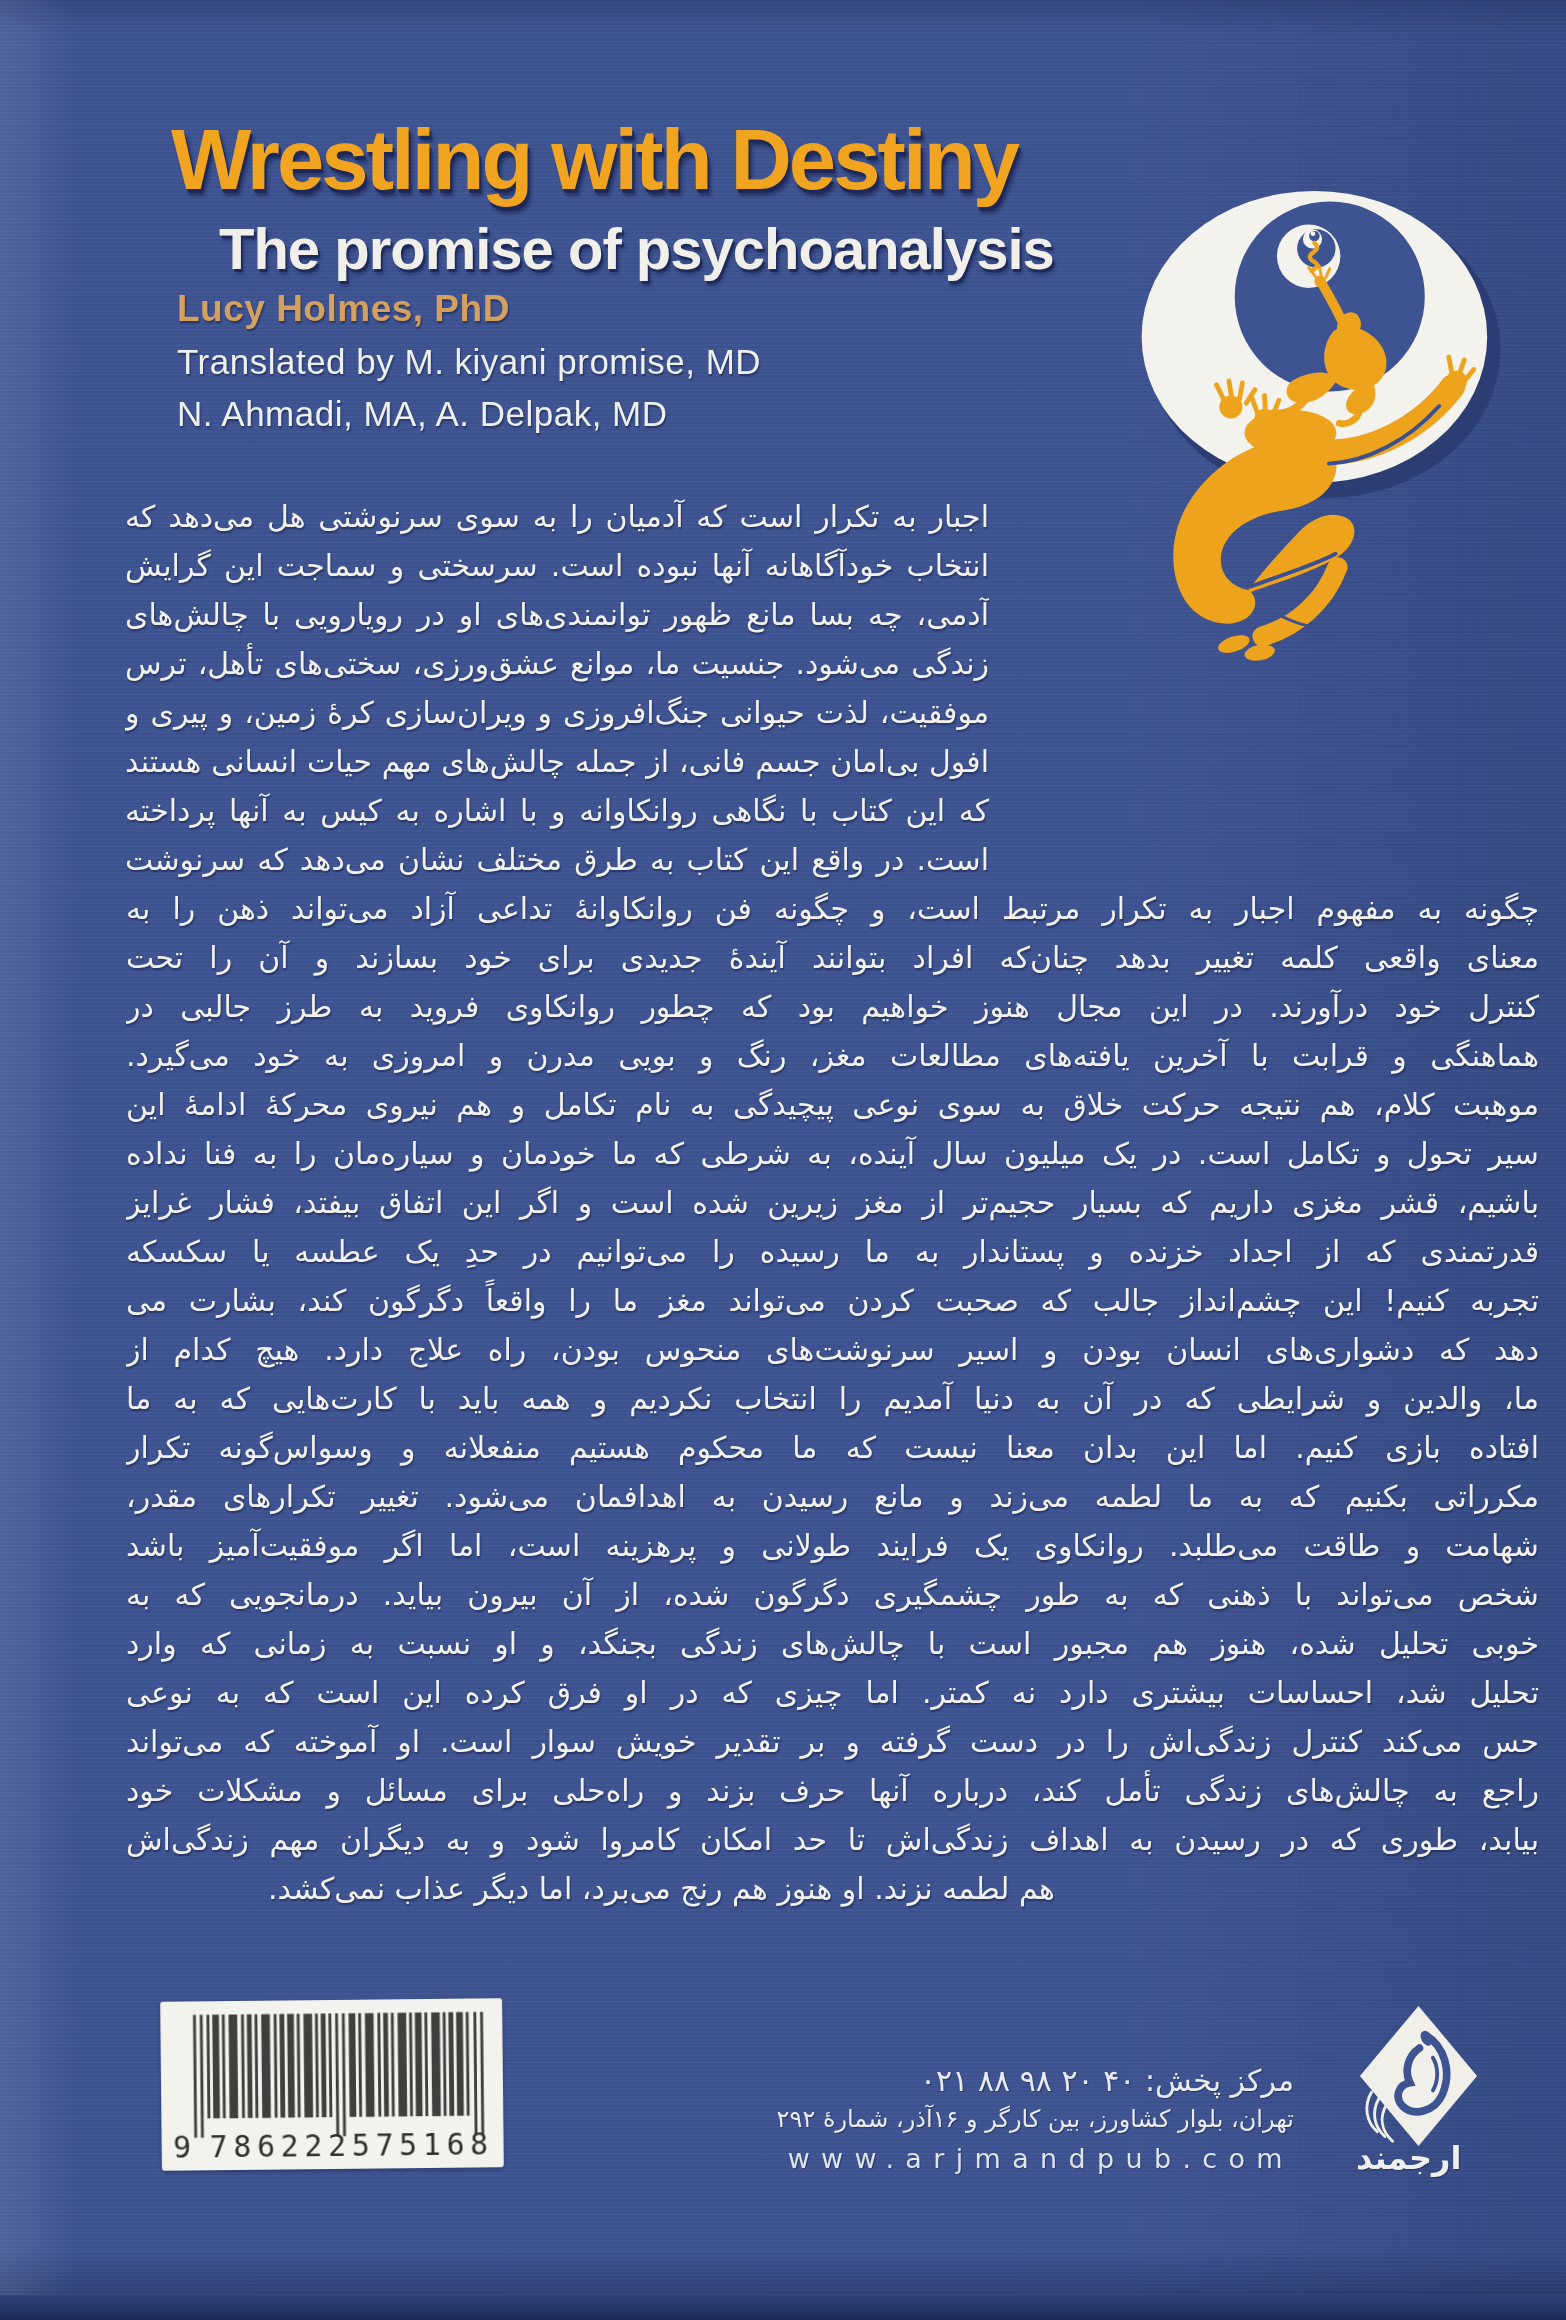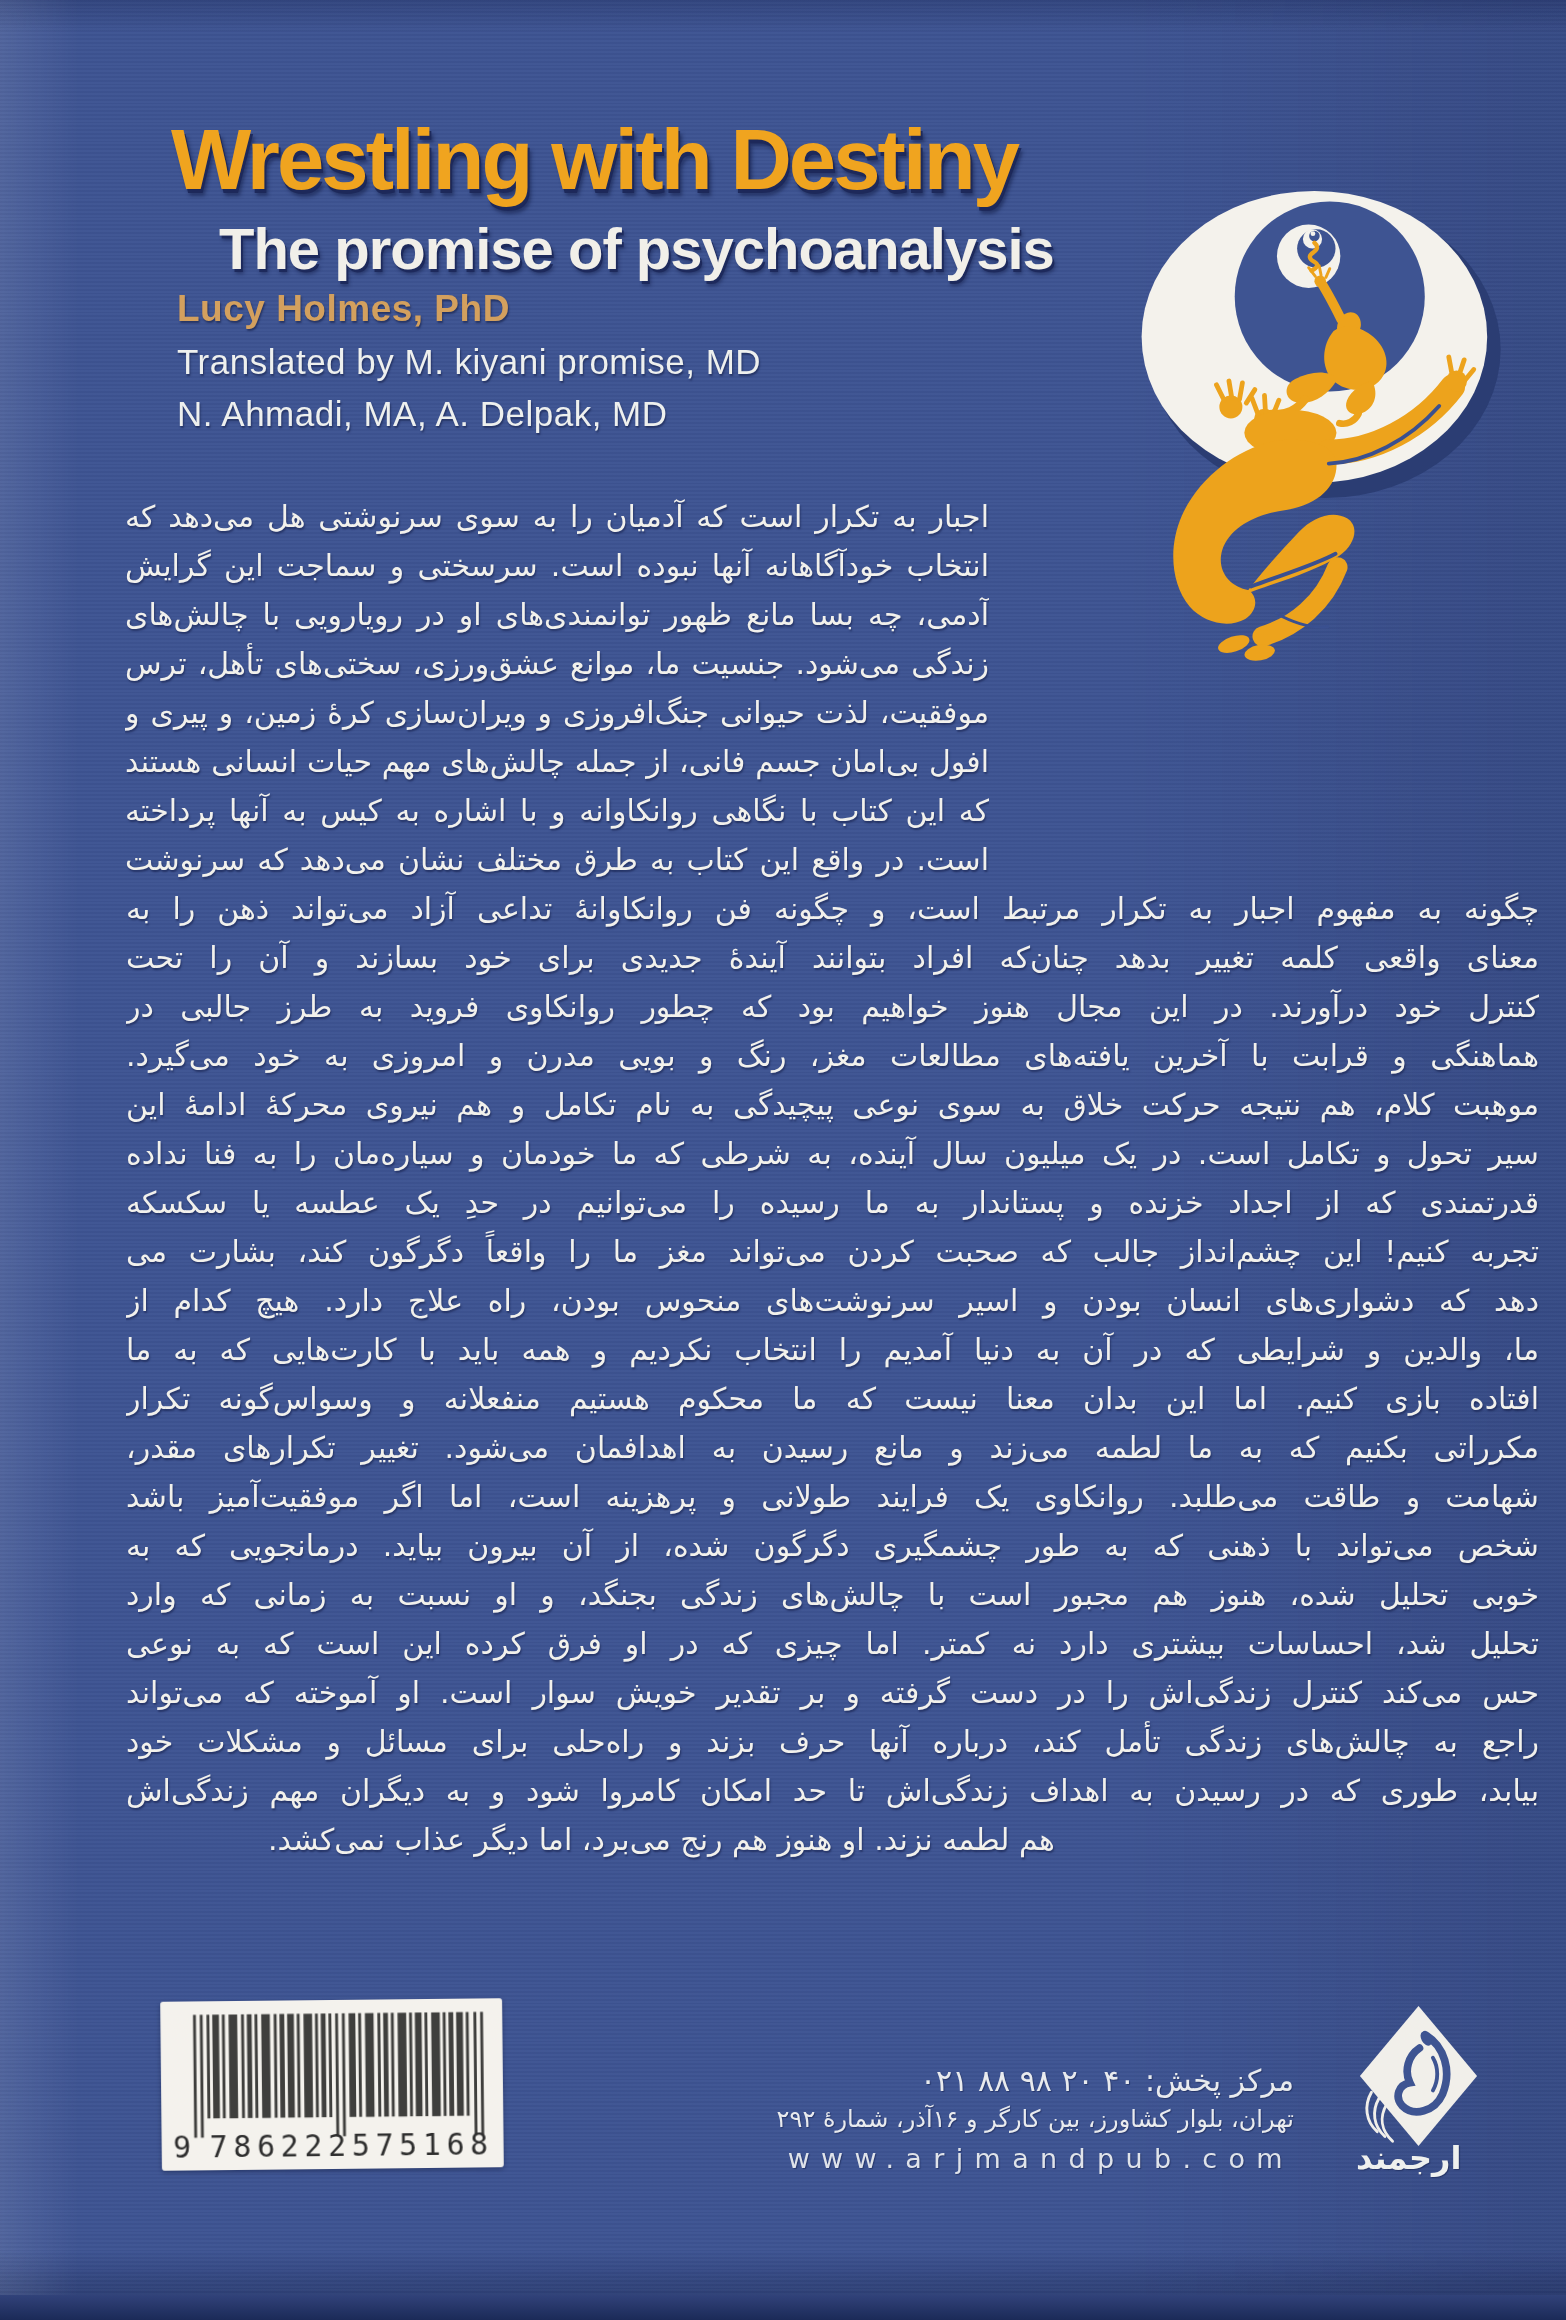--- a/index.html
+++ b/index.html
@@ -175,20 +175,21 @@
   <div class="line narrow">موفقیت، لذت حیوانی جنگ‌افروزی و ویران‌سازی کرهٔ زمین، و پیری و</div>
   <div class="line narrow">افول بی‌امان جسم فانی، از جمله چالش‌های مهم حیات انسانی هستند</div>
   <div class="line narrow">که این کتاب با نگاهی روانکاوانه و با اشاره به کیس به آنها پرداخته</div>
   <div class="line narrow">است. در واقع این کتاب به طرق مختلف نشان می‌دهد که سرنوشت</div>
   <div class="line">چگونه به مفهوم اجبار به تکرار مرتبط است، و چگونه فن روانکاوانهٔ تداعی آزاد می‌تواند ذهن را به</div>
   <div class="line">معنای واقعی کلمه تغییر بدهد چنان‌که افراد بتوانند آیندهٔ جدیدی برای خود بسازند و آن را تحت</div>
   <div class="line">کنترل خود درآورند. در این مجال هنوز خواهیم بود که چطور روانکاوی فروید به طرز جالبی در</div>
   <div class="line">هماهنگی و قرابت با آخرین یافته‌های مطالعات مغز، رنگ و بویی مدرن و امروزی به خود می‌گیرد.</div>
   <div class="line">موهبت کلام، هم نتیجه حرکت خلاق به سوی نوعی پیچیدگی به نام تکامل و هم نیروی محرکهٔ ادامهٔ این</div>
   <div class="line">سیر تحول و تکامل است. در یک میلیون سال آینده، به شرطی که ما خودمان و سیاره‌مان را به فنا نداده</div>
+  <div class="line">باشیم، قشر مغزی داریم که بسیار حجیم‌تر از مغز زیرین شده است و اگر این اتفاق بیفتد، فشار غرایز</div>
   <div class="line">قدرتمندی که از اجداد خزنده و پستاندار به ما رسیده را می‌توانیم در حدِ یک عطسه یا سکسکه</div>
   <div class="line">تجربه کنیم! این چشم‌انداز جالب که صحبت کردن می‌تواند مغز ما را واقعاً دگرگون کند، بشارت می</div>
   <div class="line">دهد که دشواری‌های انسان بودن و اسیر سرنوشت‌های منحوس بودن، راه علاج دارد. هیچ کدام از</div>
   <div class="line">ما، والدین و شرایطی که در آن به دنیا آمدیم را انتخاب نکردیم و همه باید با کارت‌هایی که به ما</div>
   <div class="line">افتاده بازی کنیم. اما این بدان معنا نیست که ما محکوم هستیم منفعلانه و وسواس‌گونه تکرار</div>
   <div class="line">مکرراتی بکنیم که به ما لطمه می‌زند و مانع رسیدن به اهدافمان می‌شود. تغییر تکرارهای مقدر،</div>
   <div class="line">شهامت و طاقت می‌طلبد. روانکاوی یک فرایند طولانی و پرهزینه است، اما اگر موفقیت‌آمیز باشد</div>
   <div class="line">شخص می‌تواند با ذهنی که به طور چشمگیری دگرگون شده، از آن بیرون بیاید. درمانجویی که به</div>
   <div class="line">خوبی تحلیل شده، هنوز هم مجبور است با چالش‌های زندگی بجنگد، و او نسبت به زمانی که وارد</div>
   <div class="line">تحلیل شد، احساسات بیشتری دارد نه کمتر. اما چیزی که در او فرق کرده این است که به نوعی</div>

